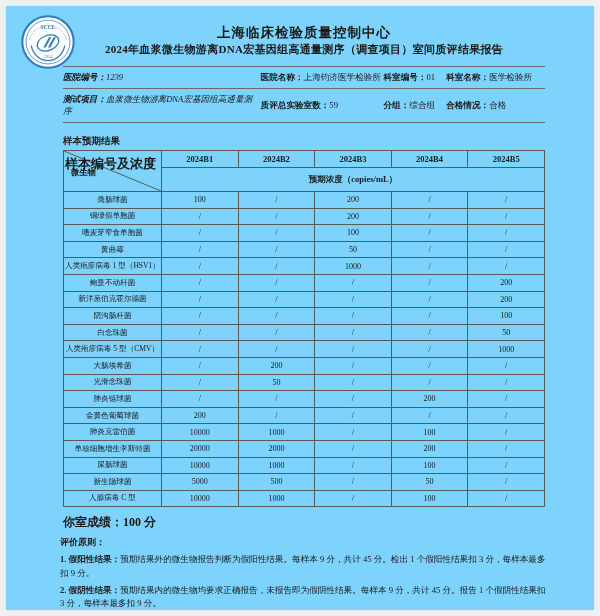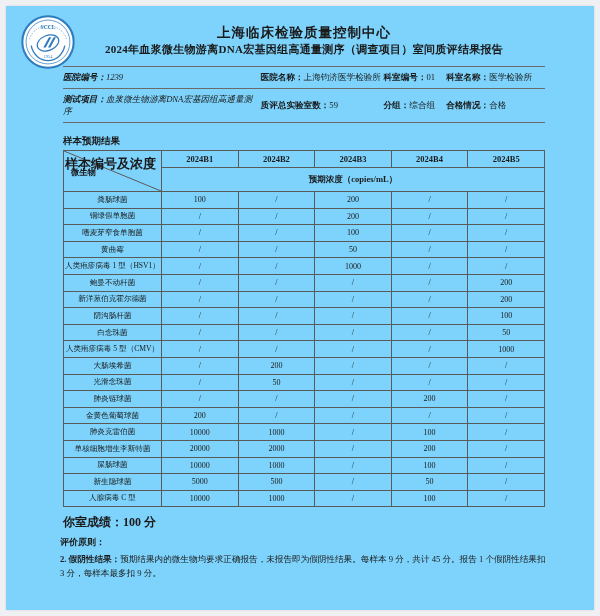--- a/index.html
+++ b/index.html
@@ -257,17 +257,18 @@
       </tbody>
   </table>
 
   <div class="score">
     <span>你室成绩：</span><span>100 分</span>
   </div>
 
   <div class="principles">
     <div class="p-title">评价原则：</div>
     <div id="principles-list">
+        <div class="p-item"><b>1. 假阳性结果：</b><span>预期结果外的微生物报告判断为假阳性结果。每样本 9 分，共计 45 分。检出 1 个假阳性结果扣 3 分，每样本最多扣 9 分。</span></div>
         <div class="p-item"><b>2. 假阴性结果：</b><span>预期结果内的微生物均要求正确报告，未报告即为假阴性结果。每样本 9 分，共计 45 分。报告 1 个假阴性结果扣 3 分，每样本最多扣 9 分。</span></div>
       </div>
   </div>
 
 </div>
 
 </body></html>

